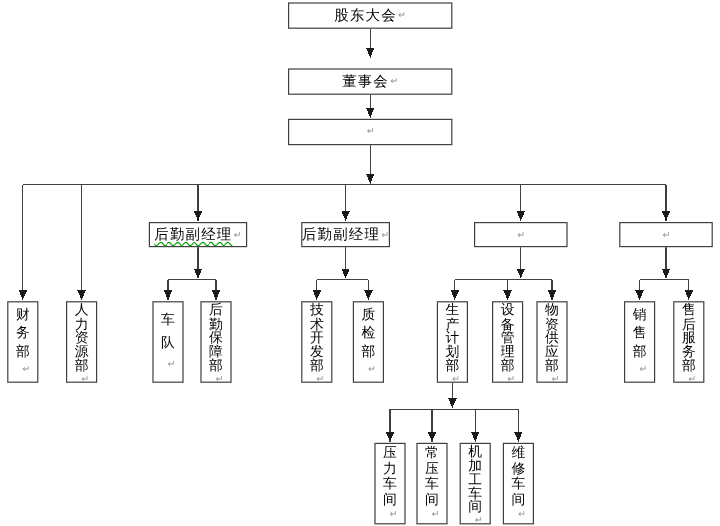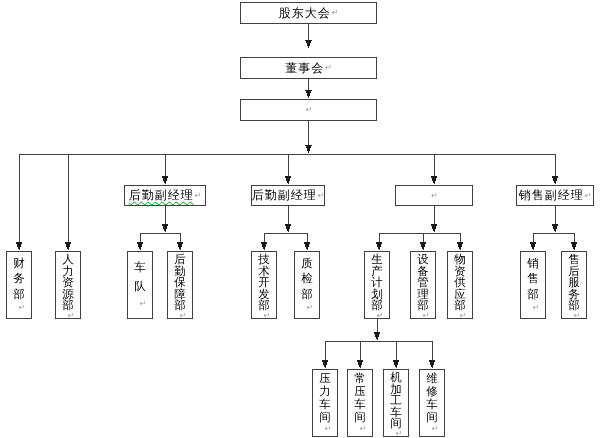--- a/index.html
+++ b/index.html
@@ -106,21 +106,20 @@
   <span class="pmark">↵</span>
     </div>
   <div class="node hbox" style="left:251px;top:185px;width:74px;height:21px">
     <span class="label">后勤副经理</span>
   <span class="pmark">↵</span>
     </div>
   <div class="node hbox" style="left:395px;top:185px;width:78px;height:21px">
   <span class="pmark">↵</span>
     </div>
   <div class="node hbox" style="left:516px;top:185px;width:78px;height:21px">
-    <span class="label">销售副经理</span>
   <span class="pmark">↵</span>
     </div>
 
   <div class="node vbox" style="left:6px;top:251px;width:26px;height:68px">
       <span class="vchar">财</span>
       <span class="vchar">务</span>
       <span class="vchar">部</span>
       <span class="pmark">↵</span>
     </div>
   <div class="node vbox" style="left:55px;top:251px;width:26px;height:68px">

